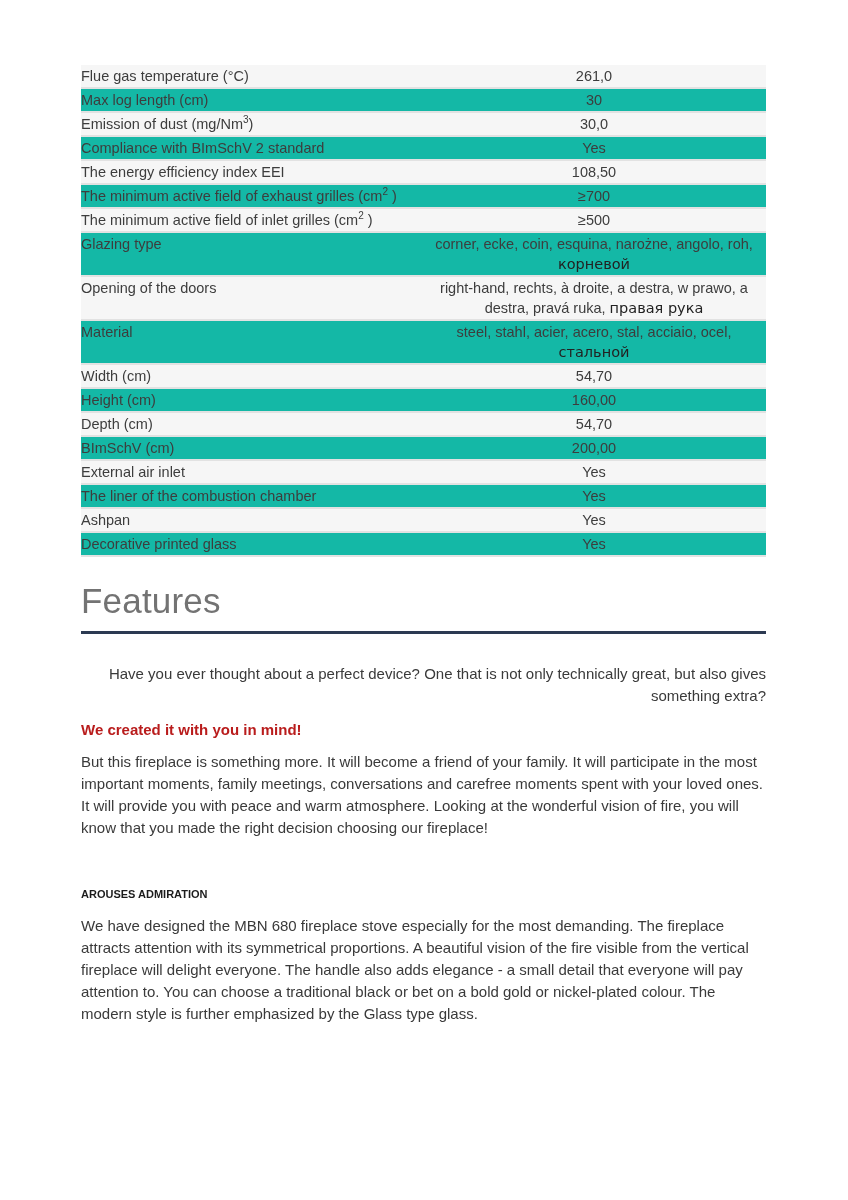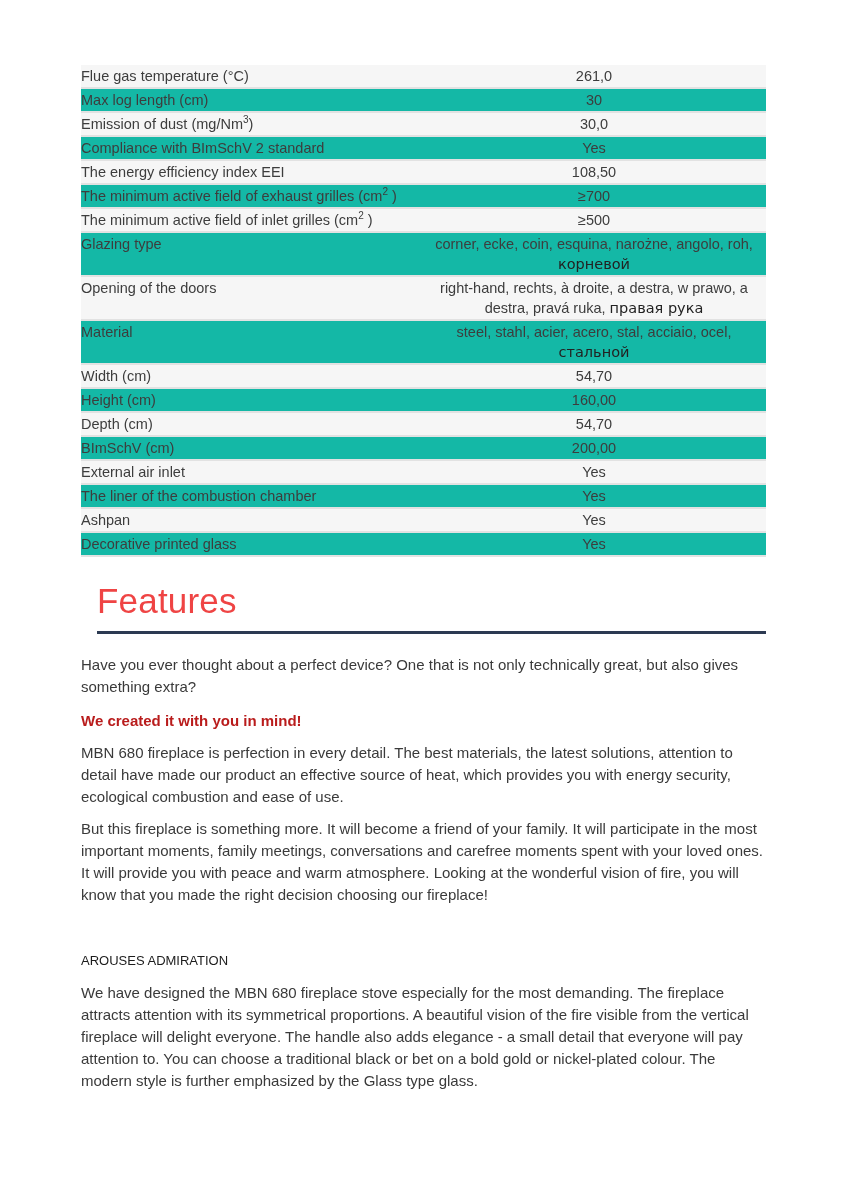--- a/index.html
+++ b/index.html
@@ -55,49 +55,50 @@
       font-family: "DejaVu Sans", sans-serif;
       color: #222;
       font-size: 14.5px;
       text-align: right;
     }
     sup {
       font-size: 10px;
       line-height: 0;
     }
     h1.features-title {
-      margin: 22px 0 0 16px;
+      margin: 22px 0 0 0;
       font-size: 35px;
       font-weight: normal;
-      color: #ef4444;
+      color: #737373;
       line-height: 44px;
       letter-spacing: 0.2px;
       padding-bottom: 8px;
       border-bottom: 3px solid #2c3a52;
     }
     .content {
       font-size: 15px;
       line-height: 22px;
       color: #3a3a3a;
     }
     .content p {
       margin: 0 0 10px 0;
     }
     .content p.first {
-      margin-top: 20px;
+      margin-top: 29px;
+      text-align: right;
     }
     .content p.bold {
       font-weight: bold;
       color: #b91c1c;
       margin-top: 12px;
       margin-bottom: 10px;
     }
     .content h3 {
-      font-size: 13px;
-      font-weight: normal;
+      font-size: 11px;
+      font-weight: bold;
       color: #1c1c1c;
       margin: 44px 0 10px 0;
       line-height: 22px;
     }
   </style>
 </head>
 <body>
 
 <div class="page">
   <table class="specs">
@@ -175,18 +176,17 @@
         <td class="value">Yes</td>
       </tr>
     </tbody>
   </table>
 
   <h1 class="features-title">Features</h1>
 
   <div class="content">
     <p class="first">Have you ever thought about a perfect device? One that is not only technically great, but also gives something extra?</p>
     <p class="bold">We created it with you in mind!</p>
-    <p>MBN 680 fireplace is perfection in every detail. The best materials, the latest solutions, attention to detail have made our product an effective source of heat, which provides you with energy security, ecological combustion and ease of use.</p>
     <p>But this fireplace is something more. It will become a friend of your family. It will participate in the most important moments, family meetings, conversations and carefree moments spent with your loved ones. It will provide you with peace and warm atmosphere. Looking at the wonderful vision of fire, you will know that you made the right decision choosing our fireplace!</p>
     <h3>AROUSES ADMIRATION</h3>
     <p>We have designed the MBN 680 fireplace stove especially for the most demanding. The fireplace attracts attention with its symmetrical proportions. A beautiful vision of the fire visible from the vertical fireplace will delight everyone. The handle also adds elegance - a small detail that everyone will pay attention to. You can choose a traditional black or bet on a bold gold or nickel-plated colour. The modern style is further emphasized by the Glass type glass.</p>
   </div>
 </div>
 
 </body></html>

